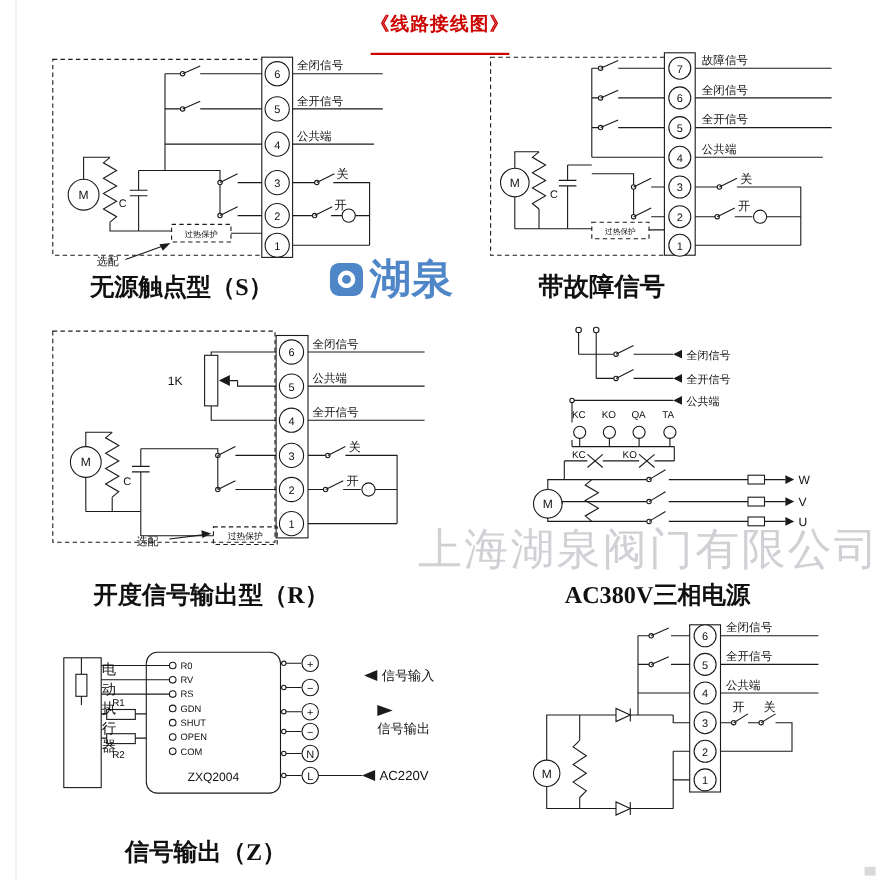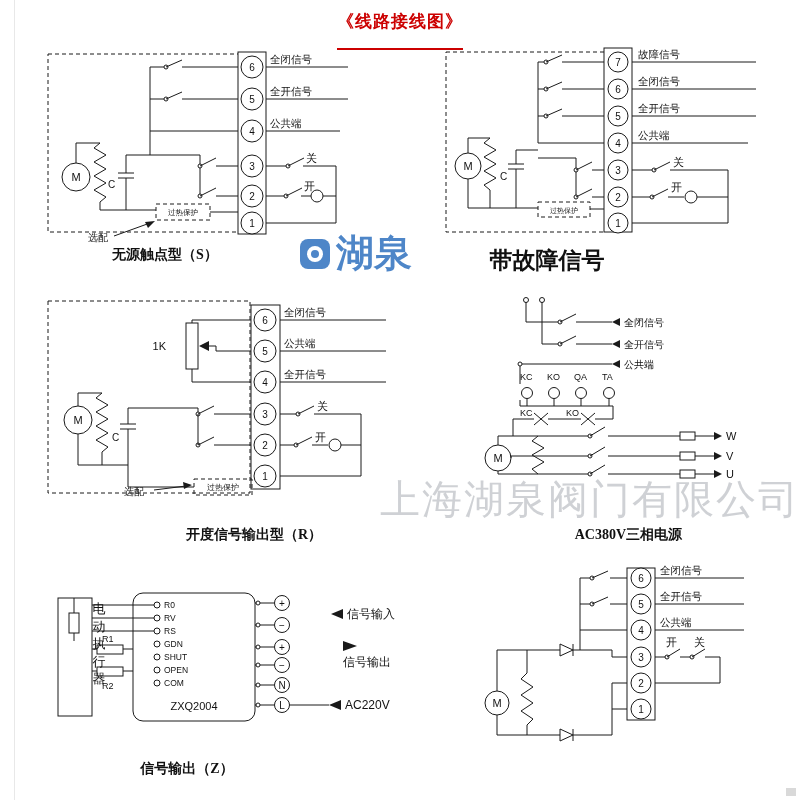--- a/index.html
+++ b/index.html
@@ -4,21 +4,21 @@
 <style>
   html,body{margin:0;padding:0;background:#fff;}
   #page{position:relative;width:800px;height:800px;background:#fff;overflow:hidden;
         font-family:"Liberation Sans",sans-serif;color:#111;}
   .edge-line{position:absolute;left:14px;top:0;width:1px;height:100%;background:#e8e8e8;}
   .corner-chip{position:absolute;right:4px;bottom:4px;width:10px;height:8px;background:#d9d9d9;}
   #title{position:absolute;left:0;top:10px;width:100%;text-align:center;}
   #title span{display:inline-block;color:#cc0000;font-weight:700;font-size:17px;
         font-family:"Liberation Serif",serif;border-bottom:2px solid #cc0000;padding-bottom:15px;letter-spacing:1px;}
   .caption{position:absolute;text-align:center;font-family:"Liberation Serif",serif;
-        font-weight:700;font-size:14px;color:#111;}
+        font-weight:700;font-size:22px;color:#111;}
   .cap-big{font-size:23px;}
   .schem{position:absolute;}
   .schem path,.schem polyline,.schem rect,.schem circle,.schem line{fill:none;stroke:#1a1a1a;stroke-width:1;}
   .schem .term{fill:#fff;}
   .schem .solid{fill:#1a1a1a;stroke:none;}
   .schem .dash{stroke-dasharray:4 3;}
   .schem text{fill:#111;stroke:none;font-family:"Liberation Sans",sans-serif;}
   #logo{position:absolute;left:300px;top:228px;display:flex;align-items:center;gap:6px;
         opacity:.92;pointer-events:none;z-index:9;}
   #logo .mark{width:30px;height:30px;background:#3f7cc4;border-radius:8px;position:relative;}
@@ -235,21 +235,21 @@
     </g>
     <g>
       <rect class="dash" x="158" y="186" width="58" height="16"></rect>
       <text x="187" y="197" font-size="8" text-anchor="middle">过热保护</text>
       <path d="M92 172V194H158"></path>
       <text x="88" y="202" font-size="10">选配</text>
       <path d="M118 197L150 193"></path>
         <polygon class="solid" points="156,192 147,189 148,196"></polygon>
     </g>
   </svg>
-  <div class="caption" style="left:62px;top:526px;width:260px;text-align:right;">开度信号输出型（R）</div>
+  <div class="caption" style="left:62px;top:526px;width:260px;">开度信号输出型（R）</div>
 
   <svg class="schem" style="left:428px;top:288px;" width="330" height="220" viewBox="0 0 330 220">
     <g>
       <circle class="term" cx="98" cy="12" r="2.5"></circle>
         <circle class="term" cx="114" cy="12" r="2.5"></circle>
       <path d="M98 14V34 M114 14V56"></path>
       <path d="M98 34H130 M148 34H184"></path>
       <circle class="term" cx="132" cy="34" r="2"></circle>
         <path d="M132 34L148 26"></path>
       <polygon class="solid" points="184,34 192,30 192,38"></polygon>

